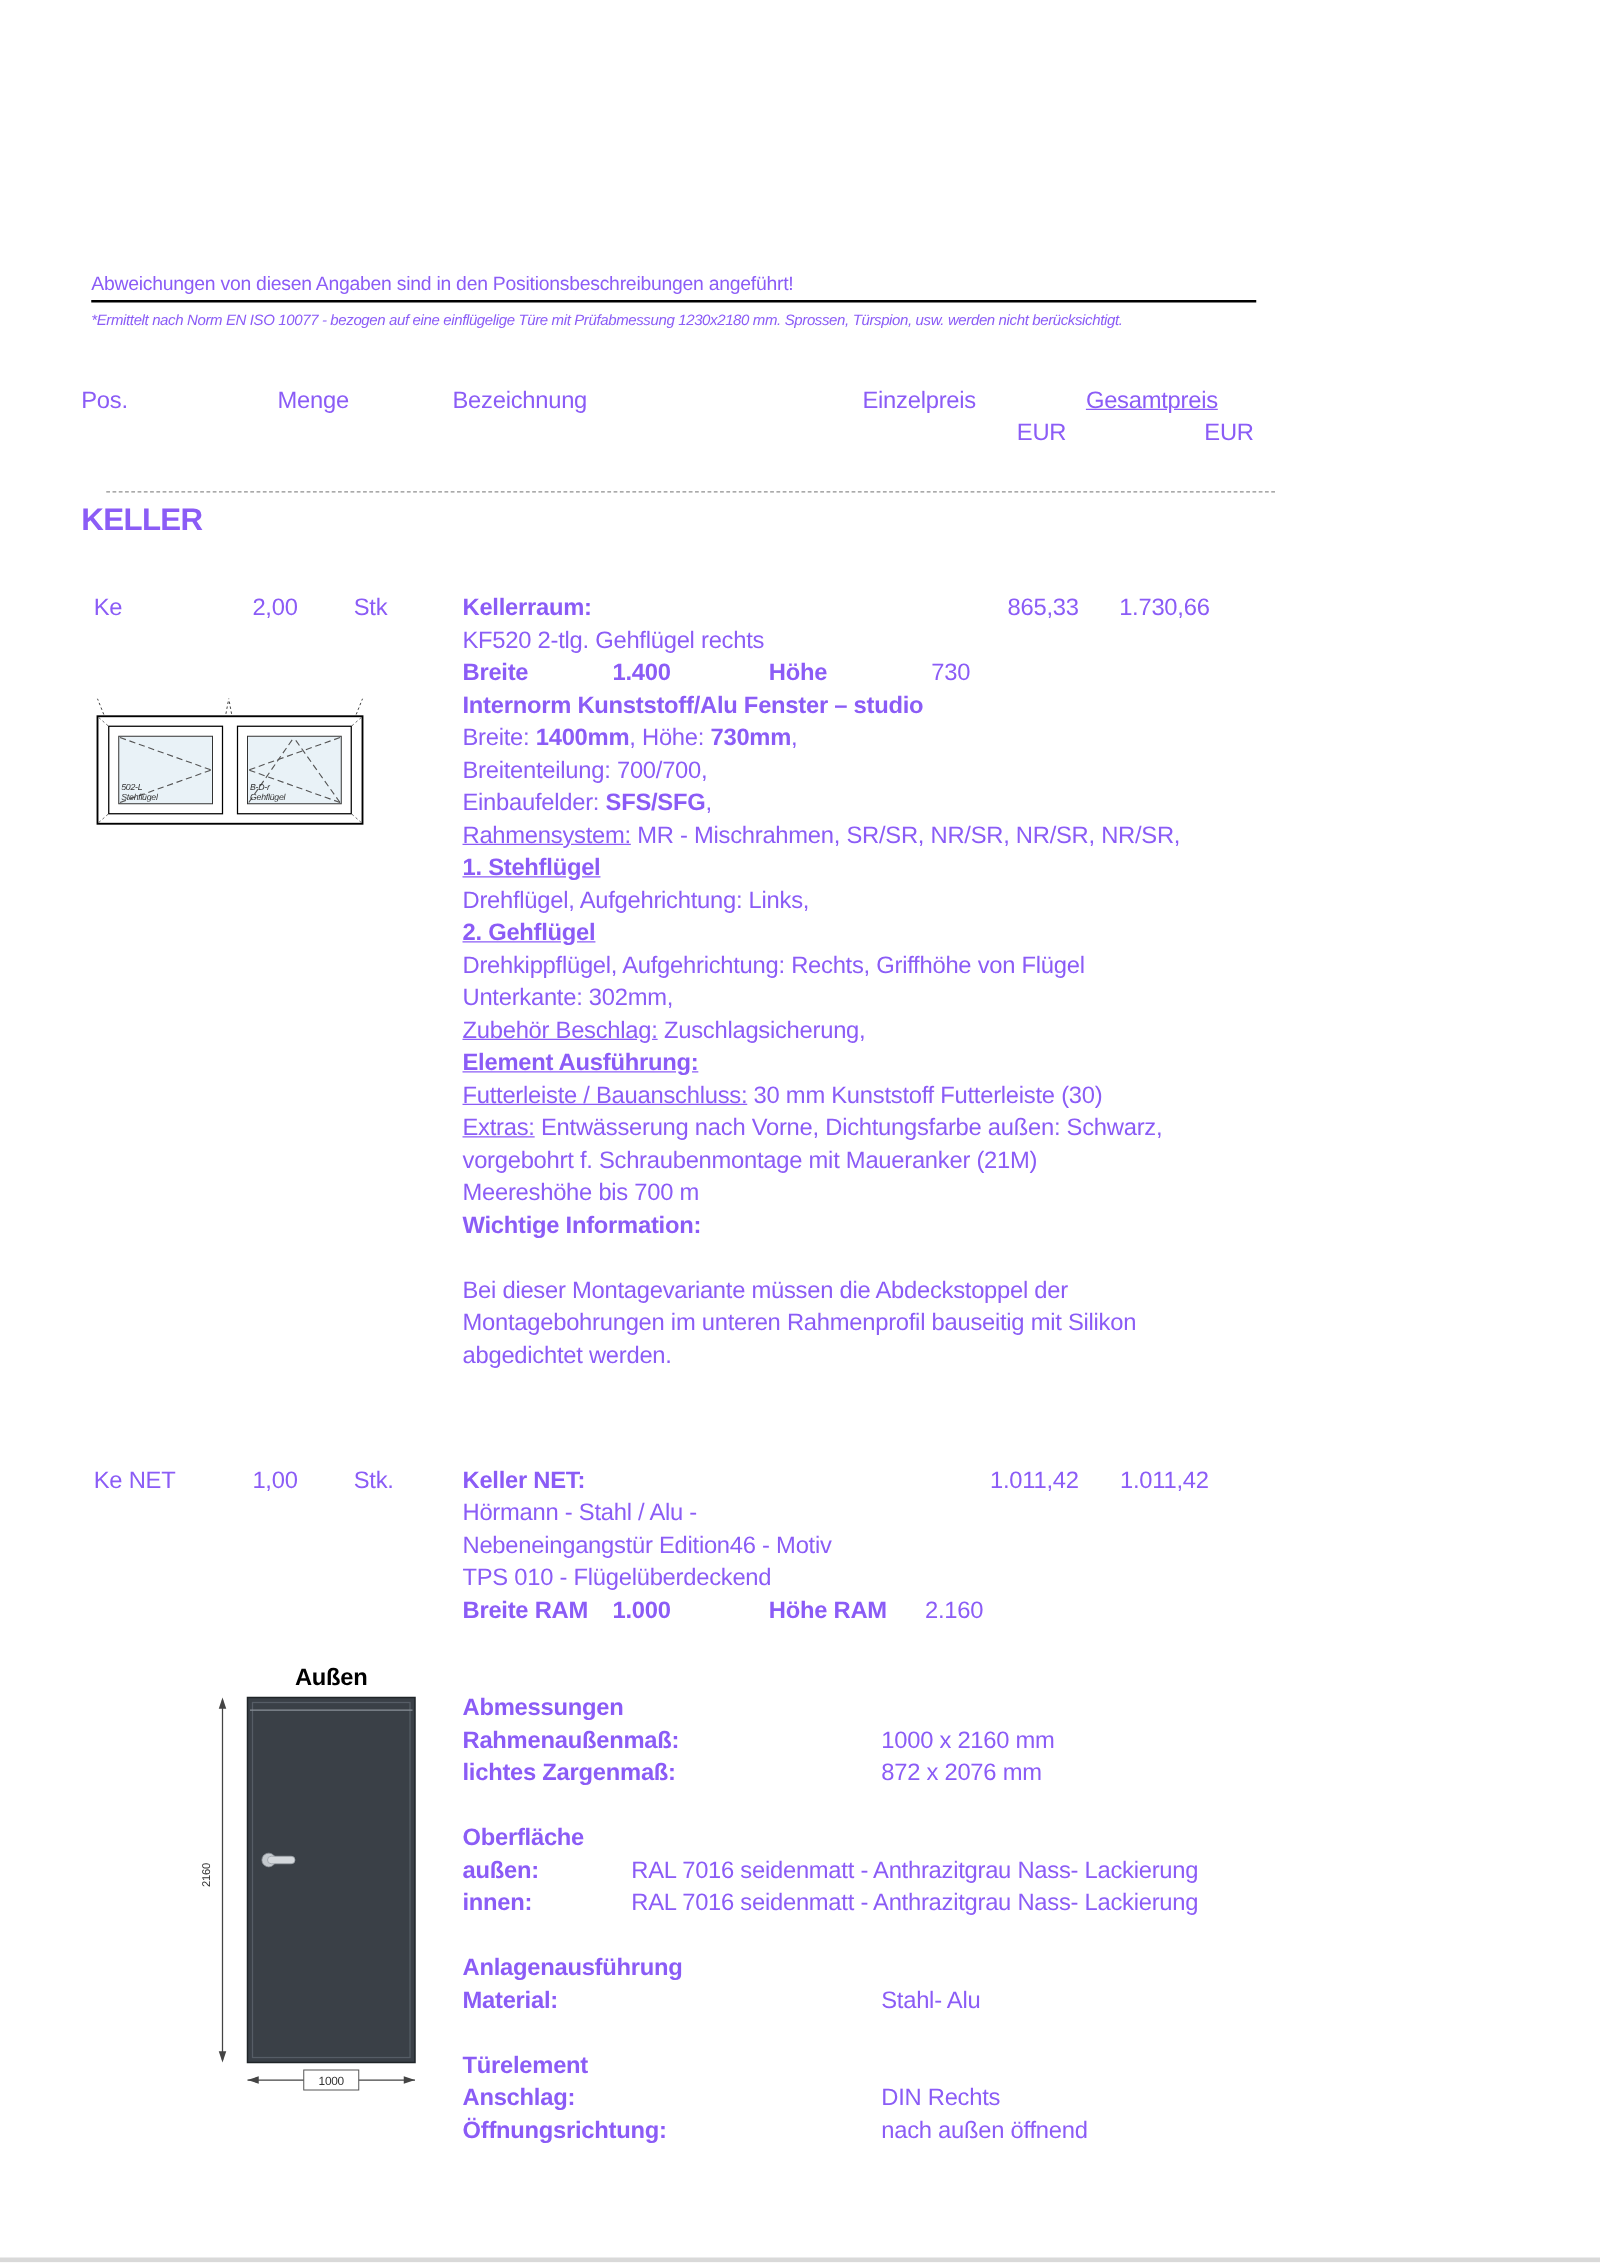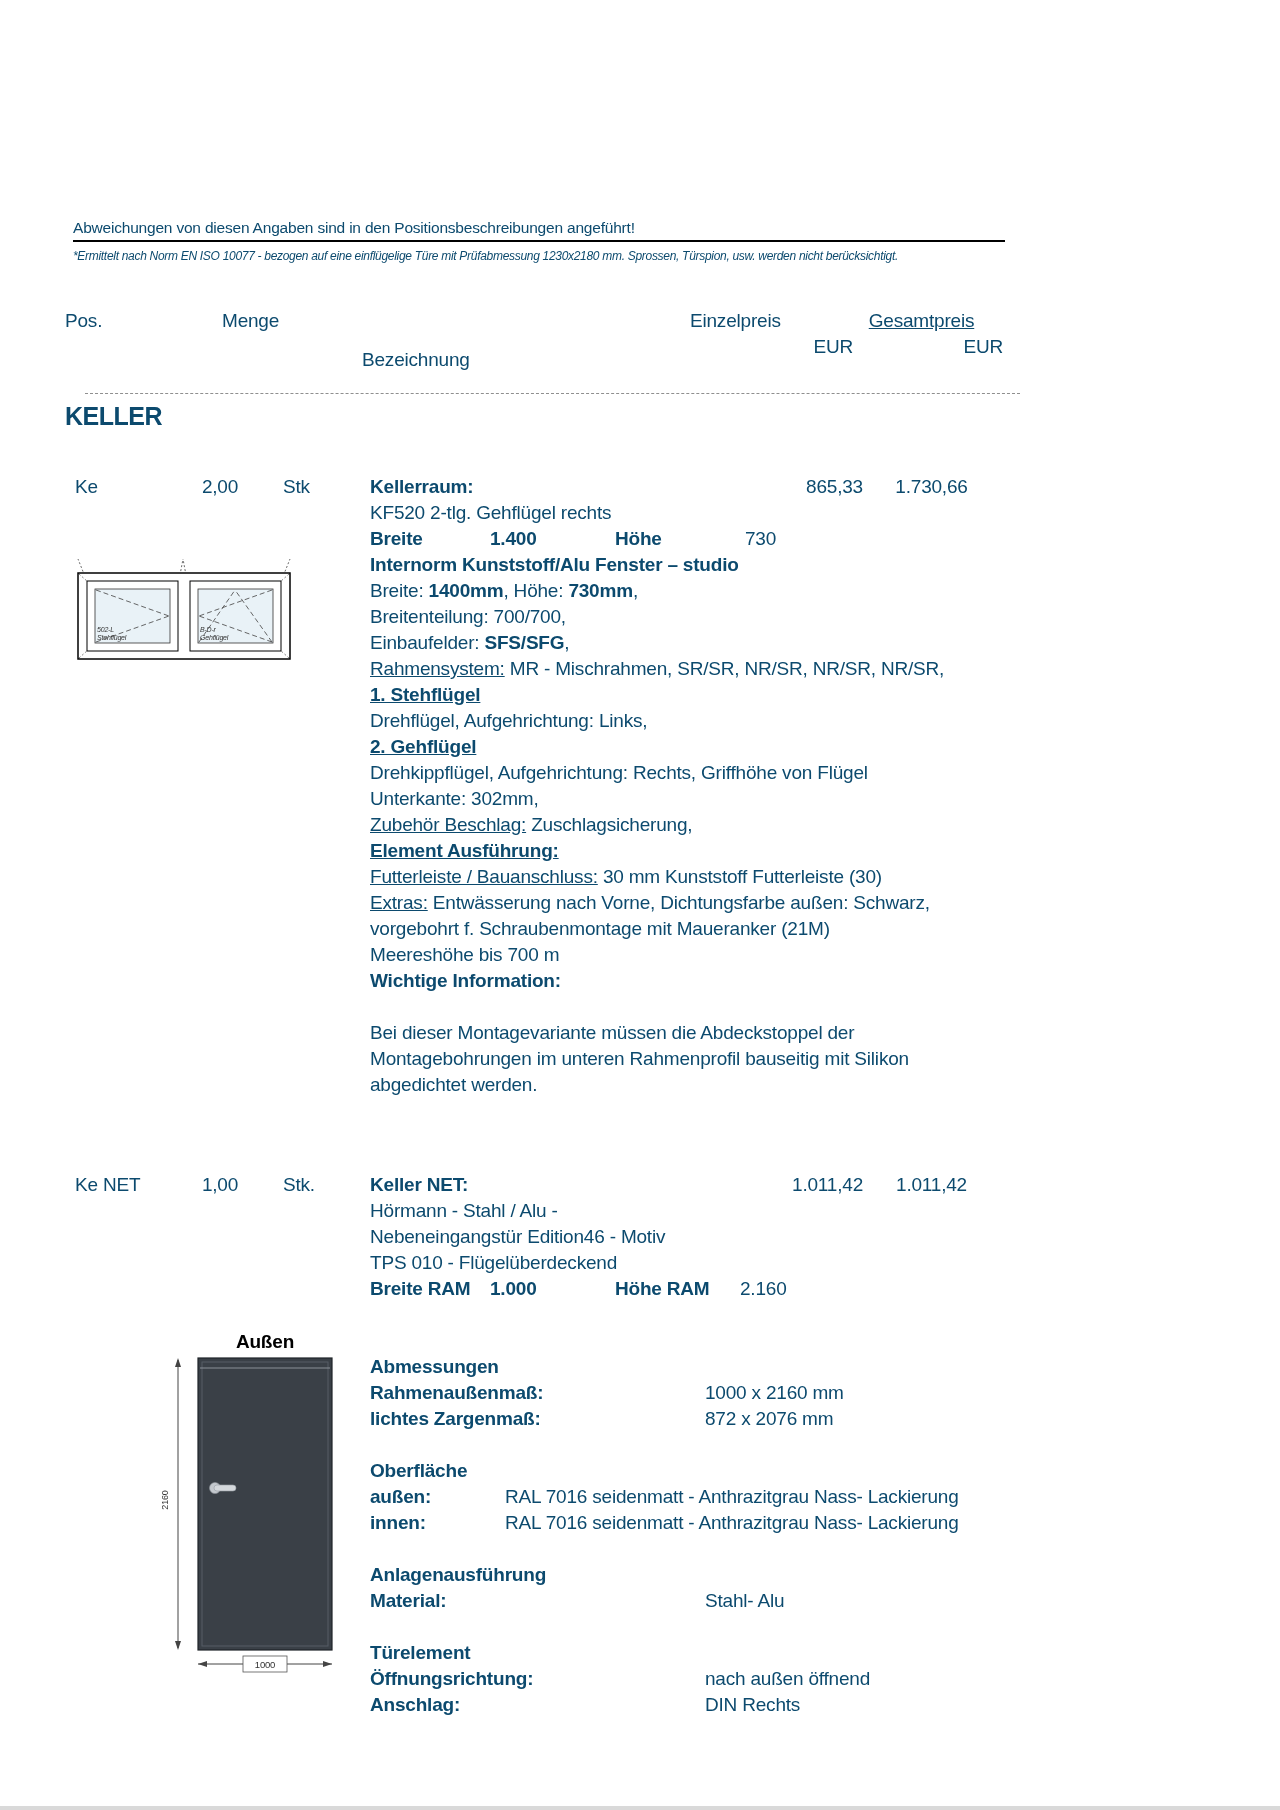--- a/index.html
+++ b/index.html
@@ -1,23 +1,23 @@
 <!DOCTYPE html>
 <html><head>
 <meta charset="utf-8">
 <style>
   html,body{margin:0;padding:0;background:#ffffff;}
   .page{position:relative;width:1280px;height:1810px;background:#fff;overflow:hidden;
-        font-family:"Liberation Sans",sans-serif;color:#0c4a6e;font-size:19px;letter-spacing:-0.2px;}
+        font-family:"Liberation Sans",sans-serif;color:#8b5cf6;font-size:19px;letter-spacing:-0.2px;}
   .abs{position:absolute;}
   .notice{left:73px;top:219px;width:932px;font-size:15.5px;border-bottom:2px solid #000;padding-bottom:3px;}
   .footnote{left:73px;top:249px;width:932px;font-size:12px;font-style:italic;letter-spacing:-0.3px;}
   .th-pos{left:65px;top:310px;}
   .th-menge{left:222px;top:310px;}
-  .th-bez{left:362px;top:310px;margin-top:39px;}
+  .th-bez{left:362px;top:310px;}
   .th-ep{left:690px;top:310px;width:163px;text-align:left;}
   .th-gp{left:840px;top:310px;width:163px;text-align:center;text-decoration:underline;}
   .th-eur1{left:690px;top:336px;width:163px;text-align:right;}
   .th-eur2{left:840px;top:336px;width:163px;text-align:right;}
   .sep{left:85px;top:393px;width:935px;height:0;border-top:1.5px dashed #8f8f8f;}
   .section-title{left:65px;top:402px;font-size:25px;font-weight:bold;letter-spacing:-0.5px;}
   .item{position:absolute;left:0;width:1280px;}
   #item-0{top:474px;}
   #item-1{top:1172px;}
   .item > span{position:absolute;line-height:26px;white-space:nowrap;}
@@ -144,22 +144,22 @@
         <div class="spec-line"><span class="tab" style="width: 335px;">lichtes Zargenmaß:</span><span>872 x 2076 mm</span></div>
         <div class="spec-line"></div>
         <div class="spec-line"><span class="b">Oberfläche</span></div>
         <div class="spec-line"><span class="tab" style="width: 135px;">außen:</span><span>RAL 7016 seidenmatt - Anthrazitgrau Nass- Lackierung</span></div>
         <div class="spec-line"><span class="tab" style="width: 135px;">innen:</span><span>RAL 7016 seidenmatt - Anthrazitgrau Nass- Lackierung</span></div>
         <div class="spec-line"></div>
         <div class="spec-line"><span class="b">Anlagenausführung</span></div>
         <div class="spec-line"><span class="tab" style="width: 335px;">Material:</span><span>Stahl- Alu</span></div>
         <div class="spec-line"></div>
         <div class="spec-line"><span class="b">Türelement</span></div>
+        <div class="spec-line"><span class="tab" style="width: 335px;">Anschlag:</span><span>DIN Rechts</span></div>
         <div class="spec-line"><span class="tab" style="width: 335px;">Öffnungsrichtung:</span><span>nach außen öffnend</span></div>
-        <div class="spec-line"><span class="tab" style="width: 335px;">Anschlag:</span><span>DIN Rechts</span></div>
       </div>
   </div>
 
   <div class="abs door-drawing">
     <svg width="200" height="360" viewBox="0 0 200 360">
       <text x="117" y="20" font-size="19" font-weight="bold" text-anchor="middle" fill="#000">Außen</text>
 
       <line x1="30" y1="32" x2="30" y2="320" stroke="#444" stroke-width="1"></line>
       <polygon points="30,30 27,39 33,39" fill="#444"></polygon>
       <polygon points="30,322 27,313 33,313" fill="#444"></polygon>

